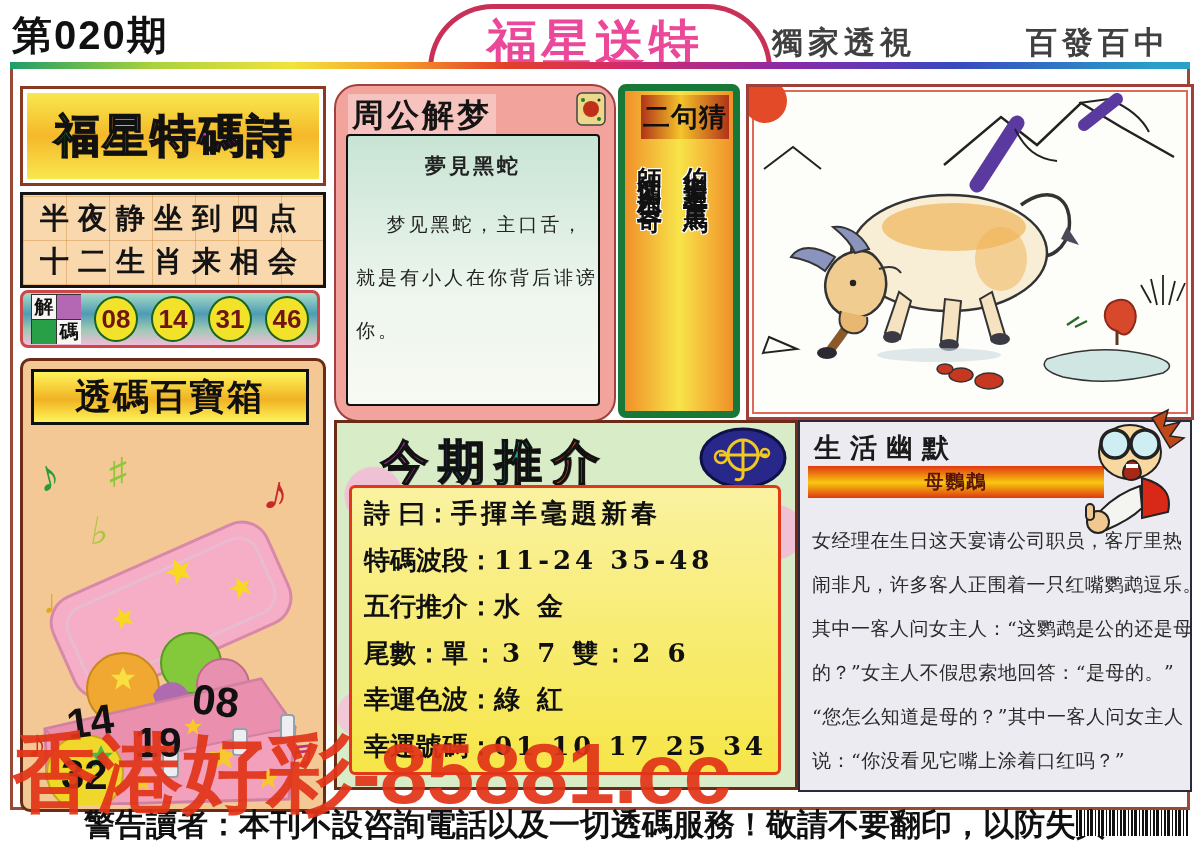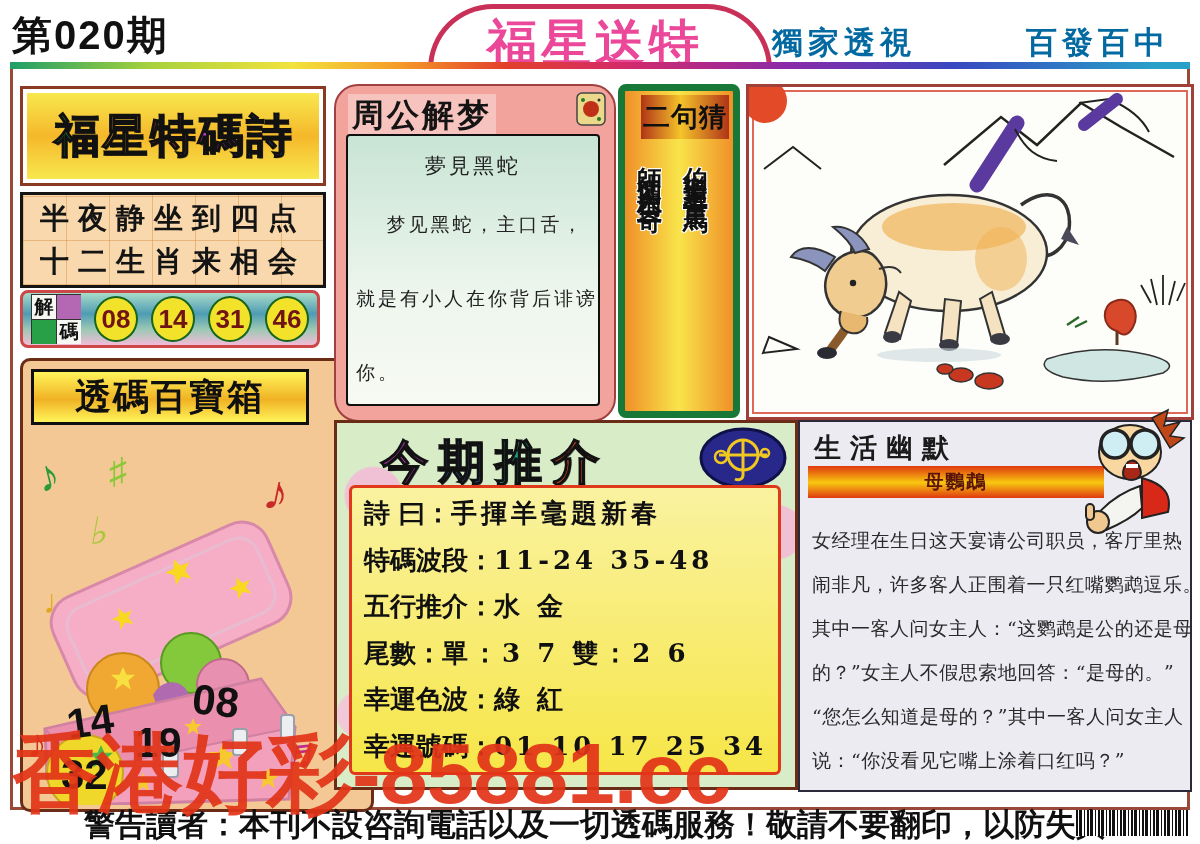--- a/index.html
+++ b/index.html
@@ -6,21 +6,21 @@
   body{width:1200px;height:844px;position:relative;background:#fff;
        font-family:"Liberation Sans",sans-serif;overflow:hidden;}
   .abs{position:absolute;}
 
   
   #issue{left:12px;top:8px;font-size:40px;font-weight:900;color:#111;letter-spacing:2px;}
   #masthead-arc{left:428px;top:4px;width:334px;height:60px;border:5px solid #c83058;
       border-bottom:none;border-radius:170px 170px 0 0;}
   #masthead{left:428px;top:10px;width:334px;text-align:center;font-size:50px;font-weight:900;
       color:#ec4899;letter-spacing:4px;}
-  .tagline{font-size:31px;font-weight:900;color:#0369a1;letter-spacing:5px;}
+  .tagline{font-size:31px;font-weight:900;color:#404040;letter-spacing:5px;}
   #tagline-left{left:772px;top:22px;}
   #tagline-right{left:1026px;top:22px;}
   #gradbar{left:10px;top:62px;width:1180px;height:7px;
       background:linear-gradient(90deg,#1f9e68 0%,#a8d23c 12%,#f2e23c 24%,#f59a28 33%,
         #e2402a 42%,#d42a6a 52%,#8a2aa8 66%,#3848c0 80%,#28a0c8 97%);}
   #mainbox{left:10px;top:69px;width:1174px;height:738px;border:3px solid #9a4838;border-top:none;background:#fff;}
 
   
   #fortune-title-box{left:20px;top:86px;width:300px;height:94px;border:3px solid #8a3a22;
       background:linear-gradient(180deg,#f8ec52,#f5b82a 50%,#f8ec52);
@@ -37,36 +37,36 @@
       background:linear-gradient(180deg,#a8dcc8 0%,#4e9cb4 40%,#9cc8b4 70%,#f2bcd8 100%);
       display:flex;align-items:center;padding:0 8px;gap:13px;box-sizing:border-box;}
   #decode-label{width:48px;height:48px;display:grid;grid-template-columns:24px 24px;grid-template-rows:24px 24px;border:1px solid #333;background:#333;gap:1px;flex:0 0 auto;}
   #decode-label div{display:flex;align-items:center;justify-content:center;font-size:19px;font-weight:900;color:#111;}
   .cell-white{background:#f6f6f2;}
   .cell-purple{background:#b468b4;}
   .cell-green{background:#28a048;}
   .ball{width:46px;height:46px;border-radius:50%;background:#f2e22a;border:2px solid #17641f;
       color:#701414;font-size:26px;font-weight:900;display:flex;align-items:center;justify-content:center;box-sizing:border-box;}
   #treasure-box{left:20px;top:358px;width:300px;height:448px;border:3px solid #6a2c16;border-radius:10px;
-      background:#f4c894;overflow:hidden;padding-left:48px;}
+      background:#f4c894;overflow:hidden;}
   #treasure-banner{position:absolute;left:8px;top:8px;width:278px;height:56px;border:3px solid #101010;
       background:linear-gradient(180deg,#fff45a,#f0b224 55%,#fff45a);
       display:flex;align-items:center;justify-content:center;font-size:36px;font-weight:900;color:#101010;letter-spacing:2px;box-sizing:border-box;}
   #treasure-art{position:absolute;left:0;top:66px;width:300px;height:378px;}
 
   
   #dream-box{left:334px;top:84px;width:278px;height:334px;border:2px solid #a04040;border-radius:24px;background:#f2a49c;}
   #dream-title{position:absolute;left:12px;top:8px;font-size:32px;font-weight:900;color:#141414;letter-spacing:3px;
       background:rgba(255,255,255,.35);padding:0 4px;}
   #dream-seal{position:absolute;right:8px;top:6px;}
   #dream-content{position:absolute;left:10px;top:48px;width:254px;height:272px;border:2px solid #101010;border-radius:4px;
       background:linear-gradient(180deg,#c8e4d4,#eef6ee 60%,#f7faf2);padding:8px;box-sizing:border-box;}
-  #dream-subtitle{text-align:center;font-family:"DejaVu Serif",serif;font-size:21px;font-weight:normal;color:#222;
+  #dream-subtitle{text-align:center;font-family:"DejaVu Serif",serif;font-size:21px;font-weight:bold;color:#222;
       letter-spacing:3px;margin-top:8px;}
-  .dream-line{font-family:"DejaVu Serif",serif;font-size:19px;color:#222;letter-spacing:3px;margin-top:48px;white-space:nowrap;}
+  .dream-line{font-family:"DejaVu Serif",serif;font-size:19px;color:#222;letter-spacing:3px;margin-top:27px;white-space:nowrap;}
   .dream-line.first{text-indent:1.6em;margin-top:32px;}
 
   
   #twophrase-box{left:618px;top:84px;width:122px;height:334px;border:7px solid #187838;border-radius:8px;
       background:linear-gradient(90deg,#f09028,#f8e44a 50%,#f09028);box-sizing:border-box;}
   #twophrase-title{margin:4px 4px 0 16px;height:44px;background:linear-gradient(90deg,#b03418,#f5c42a 45%,#b03418);
       display:flex;align-items:center;justify-content:center;font-size:27px;font-weight:900;color:#101010;letter-spacing:1px;}
   #twophrase-text{writing-mode:vertical-rl;height:254px;margin:8px auto 0;padding-right:14px;}
   .vline{font-family:"DejaVu Serif",serif;font-size:25px;font-weight:bold;color:#111;letter-spacing:7px;line-height:46px;
       text-shadow:1px 1px 0 #fff,-1px -1px 0 #fff,1px -1px 0 #fff,-1px 1px 0 #fff;}

